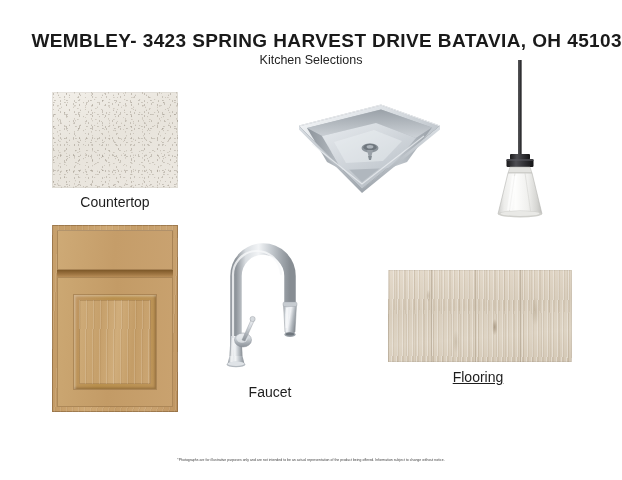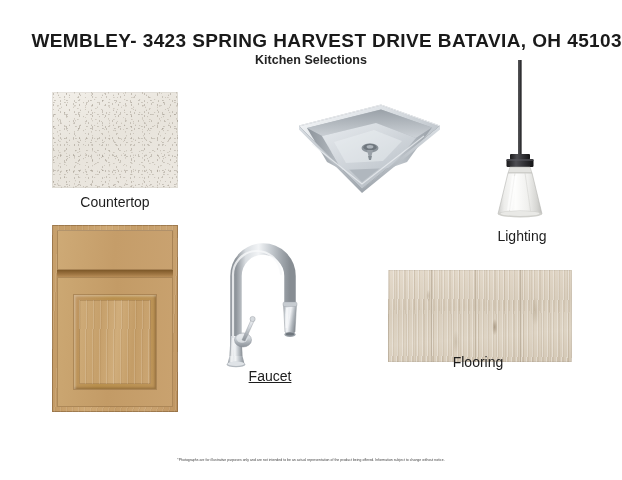--- a/index.html
+++ b/index.html
@@ -29,21 +29,21 @@
     color: #1a1a1a;
     white-space: nowrap;
   }
   #page-subtitle {
     position: absolute;
     top: 53px;
     left: 0;
     width: 622px;
     text-align: center;
     font-size: 12.5px;
-    font-weight: 700;
+    font-weight: 400;
     color: #242424;
   }
 
   
   .item { position: absolute; }
   .item-label {
     position: absolute;
     text-align: center;
     font-size: 14px;
     color: #1d1d1d;
@@ -144,21 +144,21 @@
   #sink-label { top: 113px; }
 
   
   #lighting-item { left: 462px; top: 60px; width: 120px; height: 185px; }
   #lighting-svg { position: absolute; left: 0; top: 0; }
   #lighting-label { top: 168px; }
 
   
   #faucet-item { left: 206px; top: 228px; width: 128px; height: 160px; }
   #faucet-svg { position: absolute; left: 0; top: 0; }
-  #faucet-label { top: 140px; text-decoration: underline; }
+  #faucet-label { top: 156px; }
 
   
   #flooring-item { left: 380px; top: 270px; width: 196px; height: 130px; }
   #flooring-swatch {
     left: 8px; top: 0; width: 184px; height: 92px;
     background-color: #dbd0c0;
     background-image:
       
       linear-gradient(90deg,
         rgba(150,134,112,0) 0 23.5%, rgba(150,134,112,.40) 23.5% 24%, rgba(150,134,112,0) 24% 47.5%,
@@ -173,21 +173,21 @@
         rgba(160,142,118,.16) 0 1px,
         rgba(0,0,0,0) 1px 9px),
       
       radial-gradient(ellipse 4px 12px at 58% 62%, rgba(130,110,84,.55), rgba(130,110,84,0) 70%),
       radial-gradient(ellipse 3px 9px at 22% 28%, rgba(140,120,94,.40), rgba(140,120,94,0) 70%),
       radial-gradient(ellipse 6px 20px at 80% 45%, rgba(150,132,106,.28), rgba(150,132,106,0) 72%),
       radial-gradient(ellipse 5px 16px at 37% 78%, rgba(146,128,102,.25), rgba(146,128,102,0) 72%),
       linear-gradient(175deg, #e4dacb 0%, #d8cdbc 40%, #ded4c4 70%, #d4c8b6 100%);
     box-shadow: inset 0 0 0 1px rgba(0,0,0,0.05);
   }
-  #flooring-label { top: 84px; }
+  #flooring-label { top: 99px; text-decoration: underline; }
 
   
   #footer-disclaimer {
     position: absolute;
     top: 458px;
     left: 0;
     width: 622px;
     text-align: center;
     font-size: 3.4px;
     color: #3a3a3a;
@@ -303,21 +303,20 @@
     <path d="M46,113 L70,113 L80,154 L36,154 Z" fill="url(#shadeG)" stroke="#b6b6b2" stroke-width="0.6"></path>
 
     <path d="M53,113 L47,154" fill="none" stroke="#d2d2ce" stroke-width="0.7" opacity="0.8"></path>
     <path d="M63,113 L69,154" fill="none" stroke="#d2d2ce" stroke-width="0.7" opacity="0.8"></path>
 
     <ellipse cx="58" cy="154" rx="22" ry="3.4" fill="#cfcfcb"></ellipse>
     <ellipse cx="58" cy="153.4" rx="19.5" ry="2.5" fill="#e9e9e6"></ellipse>
 
     <path d="M50,116 L55,116 L50,150 L45,150 Z" fill="#ffffff" opacity="0.55"></path>
   </svg>
-  <div class="item-label" id="lighting-label">Lighting</div>
 </div>
 
 <div class="item" id="cabinet-item">
   <div class="swatch" id="cabinet-swatch">
     <div class="cab-frame">
       <div class="cab-grain"></div>
       <div class="cab-drawer"></div>
       <div class="cab-drawer-shadow"></div>
       <div class="cab-door">
         <div class="cab-door-bevel">

